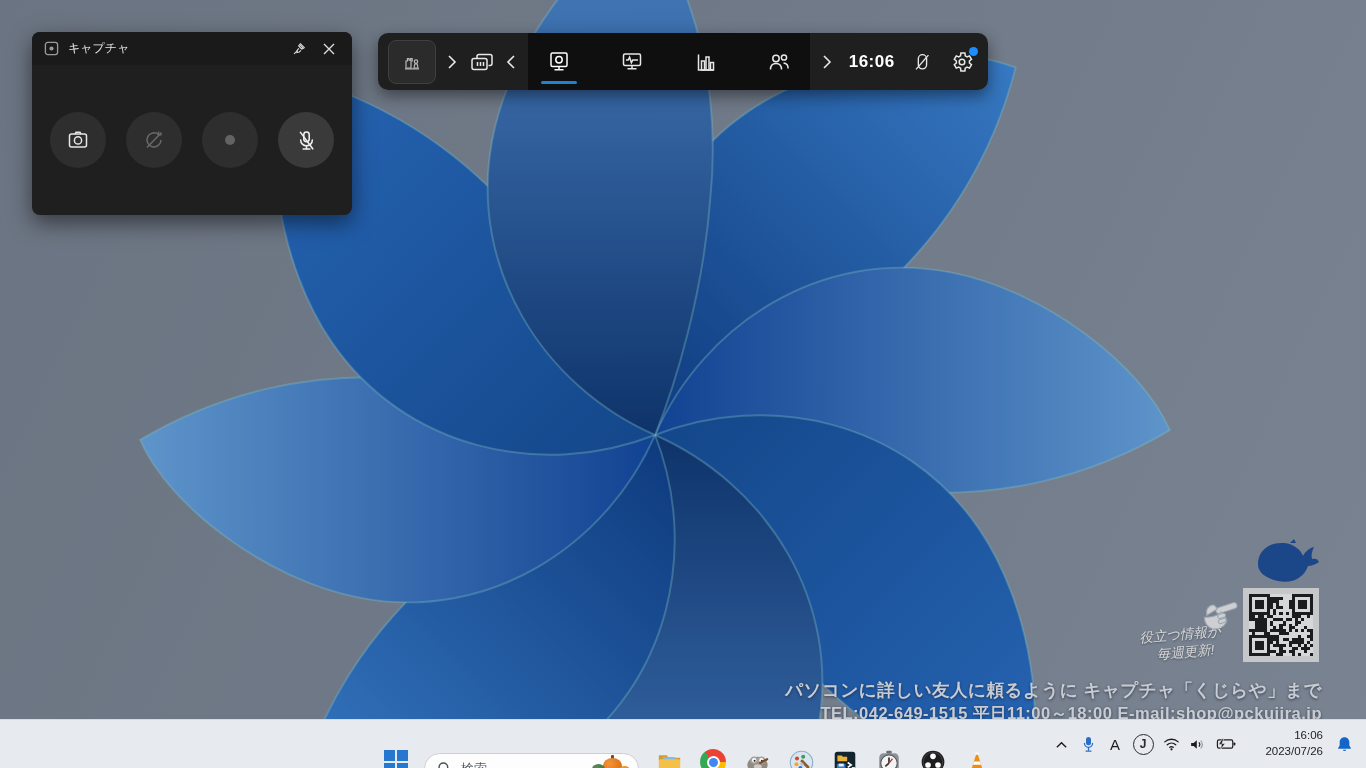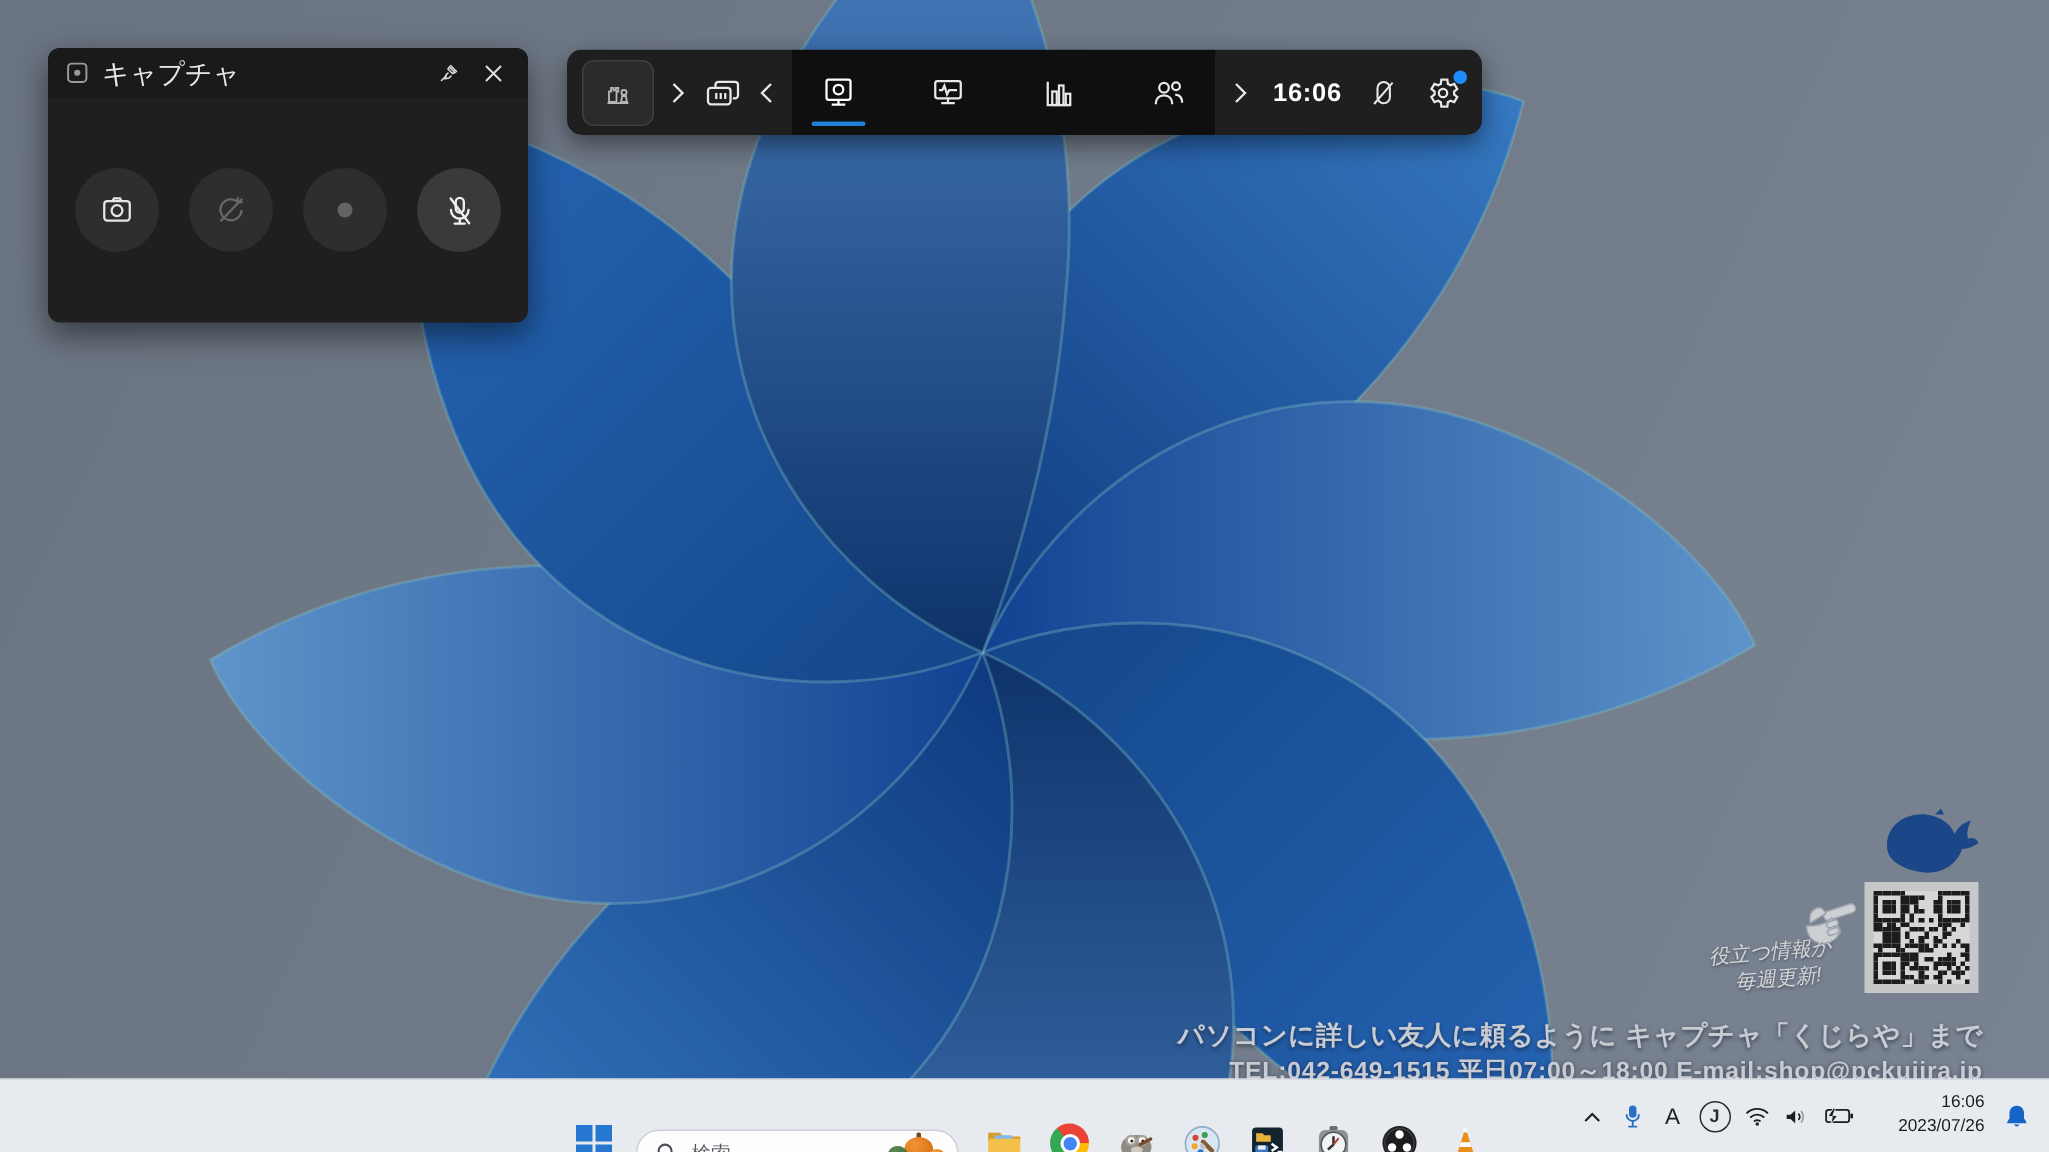--- a/index.html
+++ b/index.html
@@ -25,21 +25,21 @@
   .note{position:absolute;left:1140px;top:626px;z-index:1;color:#fff;font-size:13.5px;
     transform:rotate(-5deg);font-style:italic;text-shadow:0 1px 2px rgba(0,0,0,.4);line-height:1.35;}
   .note .l2{padding-left:16px;}
 
   
   .capwin{position:absolute;left:32px;top:32px;width:320px;height:183px;z-index:5;
     background:#1f1f1f;border-radius:8px;color:#e8e8e8;
     box-shadow:0 8px 22px rgba(0,0,0,.5);display:flex;flex-direction:column;}
   .cap-title{height:33px;display:flex;align-items:center;padding:0 8px 0 12px;
     background:#1a1a1a;border-radius:8px 8px 0 0;}
-  .cap-title-text{font-size:18px;margin-left:9px;flex:1;}
+  .cap-title-text{font-size:12px;margin-left:9px;flex:1;}
   .cap-tbtn{width:30px;height:28px;display:flex;align-items:center;justify-content:center;cursor:pointer;}
   .cap-body{flex:1;display:flex;align-items:center;justify-content:space-between;padding:0 18px;}
   .cap-circle{width:56px;height:56px;border-radius:50%;background:#2e2e2e;
     display:flex;align-items:center;justify-content:center;cursor:pointer;}
   .cap-circle.dimmed svg{opacity:.55;}
   .cap-circle.hover{background:#3a3a3a;}
   .cap-footer{height:38px;border-top:1px solid #3d3d3d;display:flex;align-items:center;
     gap:10px;padding:0 13px;font-size:13px;cursor:pointer;border-radius:0 0 8px 8px;}
 
   
@@ -121,21 +121,21 @@
       <path d="M0 0 C -45 -115 -15 -255 95 -330 C 175 -385 300 -402 368 -375 C 345 -285 295 -200 212 -132 C 138 -68 52 -22 0 0 Z" transform="rotate(90)" fill="url(#pg3)" stroke="rgba(150,225,230,.35)" stroke-width="2"></path>
       <path d="M0 0 C -45 -115 -15 -255 95 -330 C 175 -385 300 -402 368 -375 C 345 -285 295 -200 212 -132 C 138 -68 52 -22 0 0 Z" transform="rotate(135)" fill="url(#pg4)" stroke="rgba(150,225,230,.35)" stroke-width="2"></path>
       <path d="M0 0 C -45 -115 -15 -255 95 -330 C 175 -385 300 -402 368 -375 C 345 -285 295 -200 212 -132 C 138 -68 52 -22 0 0 Z" transform="rotate(180)" fill="url(#pg1)" stroke="rgba(150,225,230,.35)" stroke-width="2"></path>
       <path d="M0 0 C -45 -115 -15 -255 95 -330 C 175 -385 300 -402 368 -375 C 345 -285 295 -200 212 -132 C 138 -68 52 -22 0 0 Z" transform="rotate(225)" fill="url(#pg2)" stroke="rgba(150,225,230,.35)" stroke-width="2"></path>
       <path d="M0 0 C -45 -115 -15 -255 95 -330 C 175 -385 300 -402 368 -375 C 345 -285 295 -200 212 -132 C 138 -68 52 -22 0 0 Z" transform="rotate(270)" fill="url(#pg3)" stroke="rgba(150,225,230,.35)" stroke-width="2"></path>
       <path d="M0 0 C -45 -115 -15 -255 95 -330 C 175 -385 300 -402 368 -375 C 345 -285 295 -200 212 -132 C 138 -68 52 -22 0 0 Z" transform="rotate(315)" fill="url(#pg4)" stroke="rgba(150,225,230,.35)" stroke-width="2"></path>
     </g>
   </svg>
 
   <div class="promo-line promo-1">パソコンに詳しい友人に頼るように キャプチャ「くじらや」まで</div>
-  <div class="promo-line promo-2">TEL:042-649-1515 平日07:00～18:00  E-mail:shop@pckujira.jp</div>
+  <div class="promo-line promo-2">TEL:042-649-1515 平日11:00～18:00  E-mail:shop@pckujira.jp</div>
 
   <svg class="whale" width="70" height="52" viewBox="0 0 70 52">
     <path d="M8 28 C8 14 20 6 34 7 C44 8 51 14 53 20 C55 16 59 12 64 11 C62 15 61 19 62 23 C65 22 68 23 69 26 C66 28 62 30 58 30 C54 42 42 48 28 45 C16 42 8 37 8 28 Z" fill="#1c4f9c"></path>
     <path d="M40 7 l4 -4 2 4 z" fill="#1c4f9c"></path>
   </svg>
 
   <div class="qr-box">
     <div class="qr-grid" id="qr">
         <div class="qm on"></div>
         <div class="qm on"></div>

